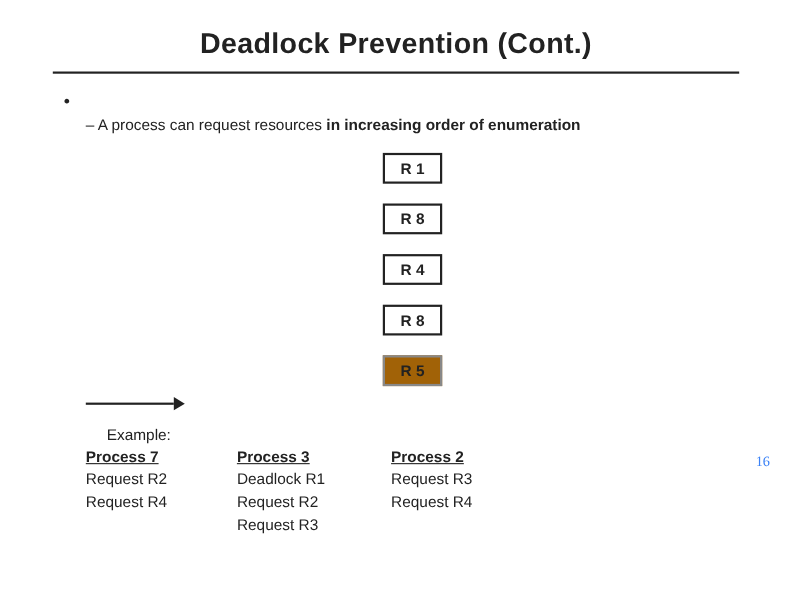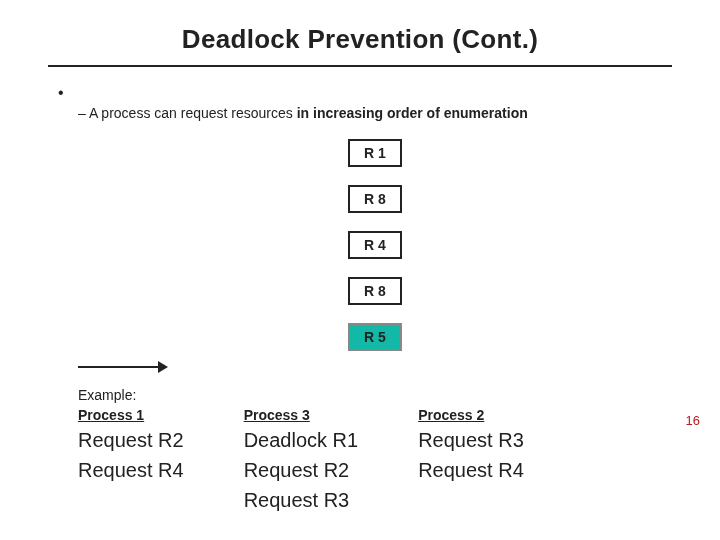--- a/index.html
+++ b/index.html
@@ -71,53 +71,55 @@
     .resource-box {
       border: 2px solid #222;
       padding: 4px 14px;
       font-size: 14px;
       font-weight: bold;
       background: #fff;
       min-width: 40px;
       text-align: center;
     }
     .resource-box.highlighted {
-      background: #14b8a6;
+      background: #a16207;
       border-color: #888;
     }
     .example-section {
       display: flex;
       gap: 0;
       margin-left: 30px;
       margin-top: 10px;
     }
     .example-col {
       margin-right: 60px;
     }
     .example-label {
       font-size: 14px;
       font-weight: normal;
       margin-bottom: 4px;
+      margin-left: 19px;
     }
     .example-process {
       font-size: 14px;
       text-decoration: underline;
       font-weight: bold;
       margin-bottom: 2px;
     }
     .example-request {
-      font-size: 20px;
+      font-size: 14px;
       line-height: 1.5;
     }
     .page-number {
       position: absolute;
       bottom: 12px;
       right: 20px;
       font-size: 13px;
-      color: #b91c1c;
+      color: #3b82f6;
+      font-family: Liberation Serif, serif;
     }
     .arrow-row-container {
       display: flex;
       align-items: center;
       margin-left: 30px;
       margin-bottom: 14px;
     }
     .arrow-text {
       font-size: 13px;
       white-space: nowrap;
@@ -171,21 +173,21 @@
   <div class="arrow-row-container">
     <div class="arrow-graphic">
       <div class="line-segment"></div>
       <div class="arrowhead"></div>
     </div>
   </div>
 
   <div class="example-section">
     <div class="example-col">
       <div class="example-label">Example:</div>
-      <div class="example-process">Process 1</div>
+      <div class="example-process">Process 7</div>
       <div class="example-request">Request R2</div>
       <div class="example-request">Request R4</div>
     </div>
     <div class="example-col">
       <div class="example-label">&nbsp;</div>
       <div class="example-process">Process 3</div>
       <div class="example-request">Deadlock R1</div>
       <div class="example-request">Request R2</div>
       <div class="example-request">Request R3</div>
     </div>

